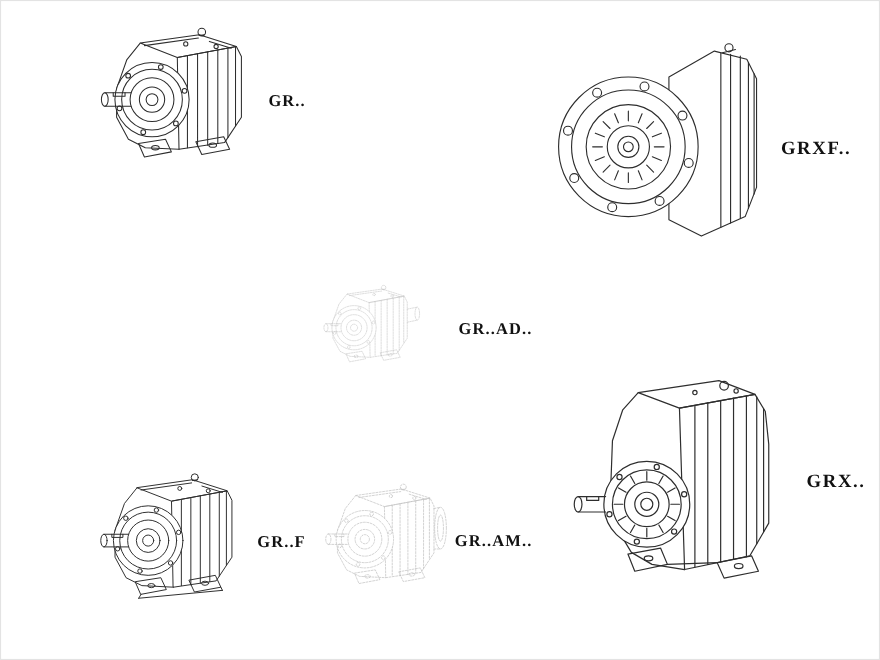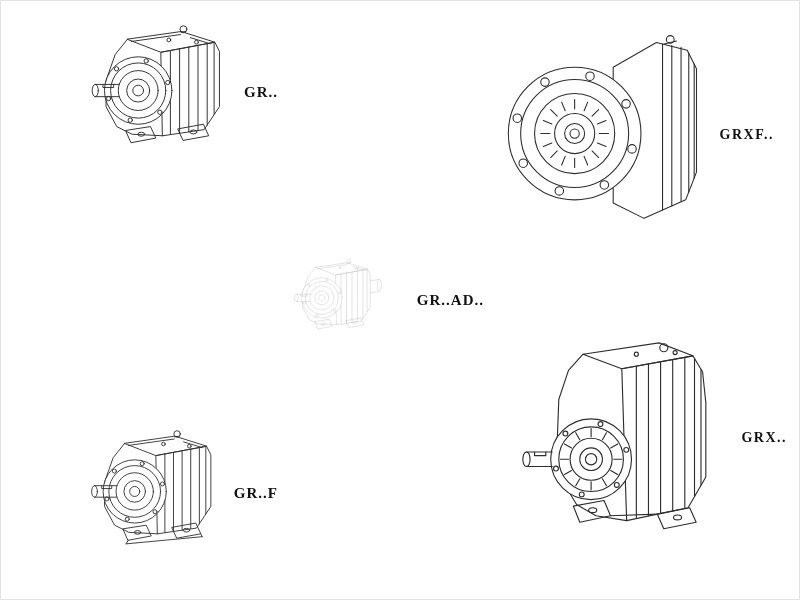--- a/index.html
+++ b/index.html
@@ -9,21 +9,21 @@
     position:relative; width:800px; height:600px; background:#ffffff;
     border:1px solid #e3e3e3; overflow:hidden; margin:0 auto;
   }
   figure.cell { position:absolute; display:flex; align-items:center; }
   svg.draw { display:block; }
   .lbl {
     font-family:"Liberation Serif", serif;
     font-weight:bold; font-size:15px; letter-spacing:1px;
     color:#111111; margin-top:6px; text-align:center; white-space:nowrap;
   }
-  .lbl.big { font-size:14px; letter-spacing:1.5px; }
+  .lbl.big { font-size:17px; letter-spacing:1.5px; }
   .ink {
     stroke:#2e2e2e; stroke-width:1.25; fill:none;
     stroke-linejoin:round; stroke-linecap:round;
   }
   .ink2 { stroke:#2e2e2e; stroke-width:1.4; fill:none; stroke-linejoin:round; stroke-linecap:round; }
   .ghost {
     stroke:#c2c2c2; stroke-width:1.1; fill:none; stroke-dasharray:3 2.2;
     stroke-linejoin:round; stroke-linecap:round;
   }
   .defs-svg { position:absolute; width:0; height:0; overflow:hidden; }
@@ -175,14 +175,26 @@
     <svg class="draw" viewBox="0 0 210 190" width="190" height="172">
       <g class="ink">
         <use href="#gb-foot" xlink:href="#gb-foot"></use>
 
         <path d="M60 170 L166 160 M63 165 L60 170 M164 156 L166 160"></path>
       </g>
     </svg>
     <figcaption class="lbl">GR..F</figcaption>
   </figure>
 
+  <figure class="cell" style="left:288px; top:402px; width:195px;">
+    <svg class="draw" viewBox="0 0 210 190" width="190" height="172">
+      <g class="ghost">
+        <use href="#gb-foot" xlink:href="#gb-foot"></use>
+
+        <ellipse cx="188" cy="80" rx="9" ry="32"></ellipse>
+        <ellipse cx="188" cy="80" rx="4.5" ry="20"></ellipse>
+        <path d="M178 50 L188 48 M178 112 L188 112"></path>
+      </g>
+    </svg>
+    <figcaption class="lbl">GR..AM..</figcaption>
+  </figure>
 
 </div>
 
 </body></html>

